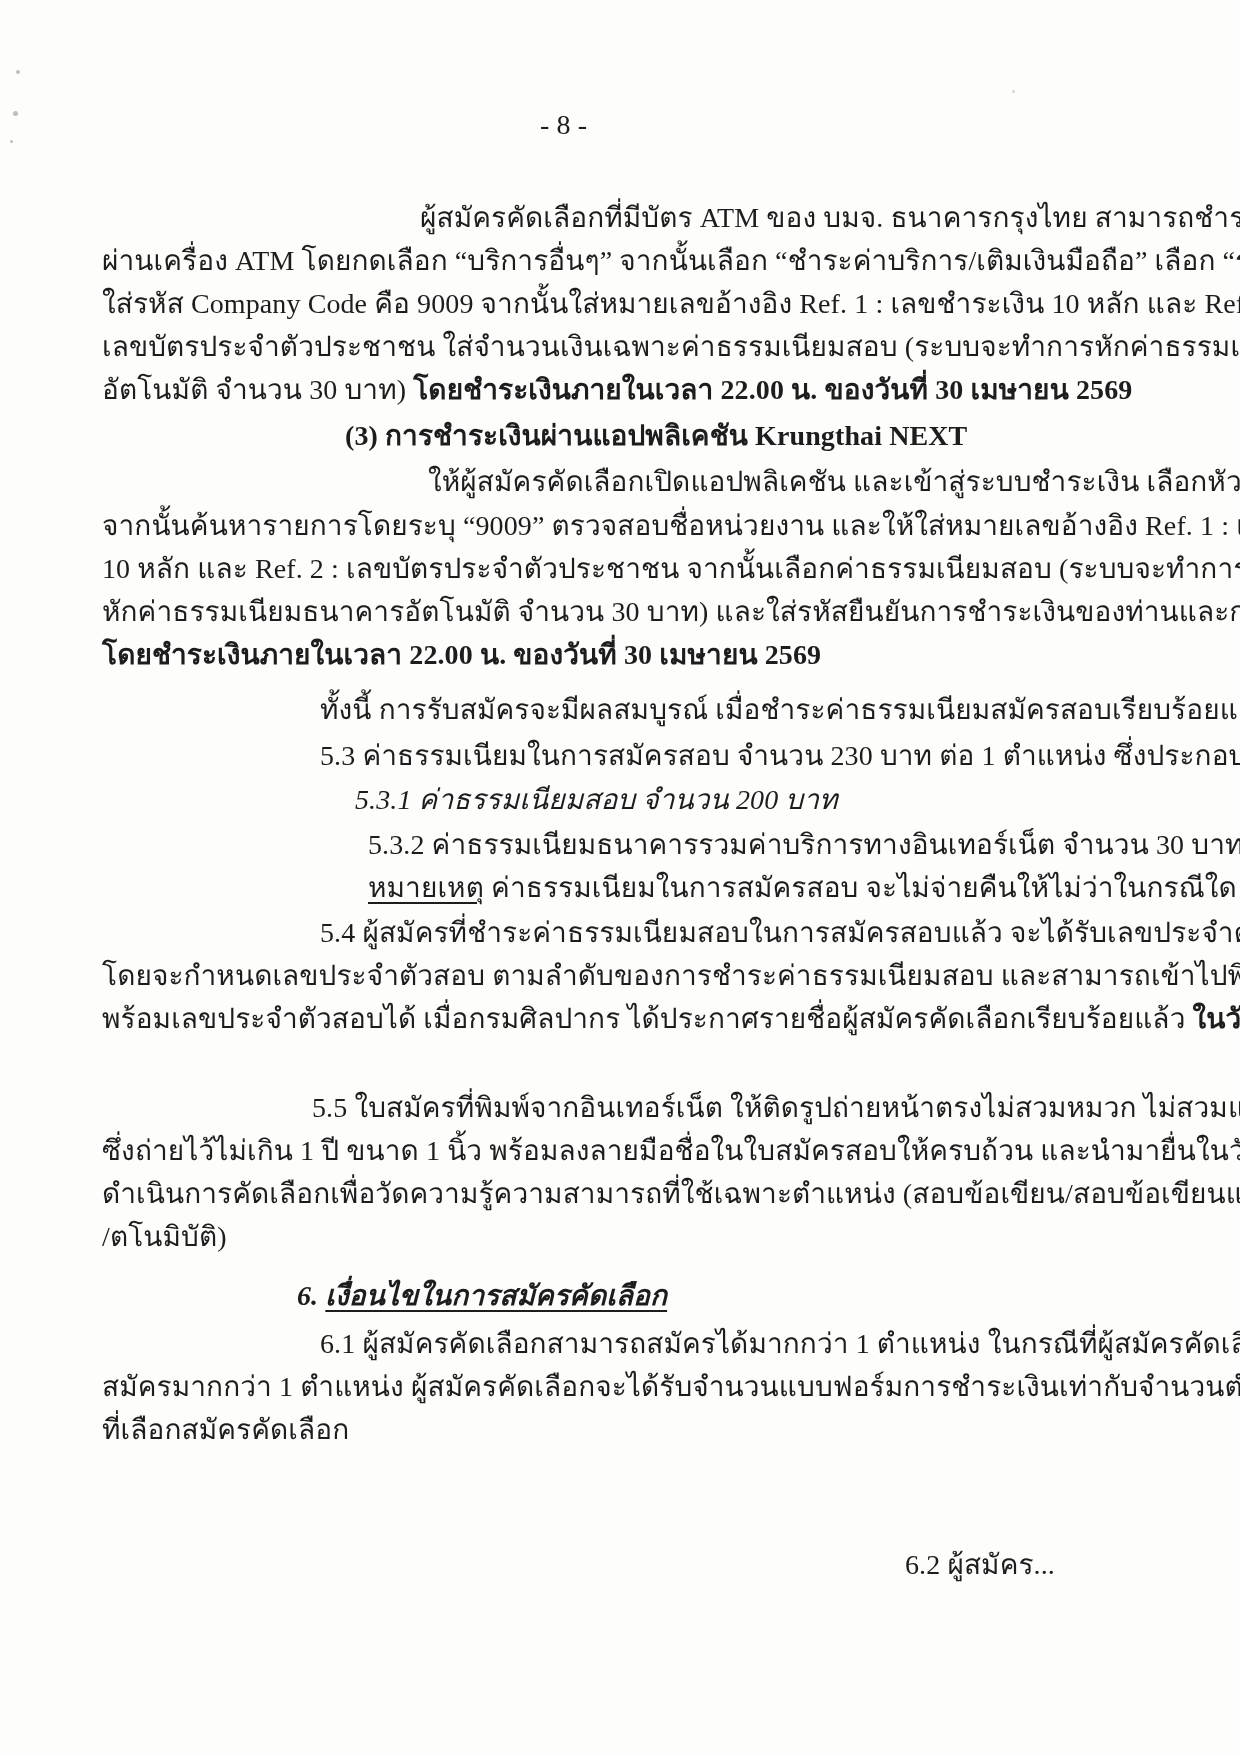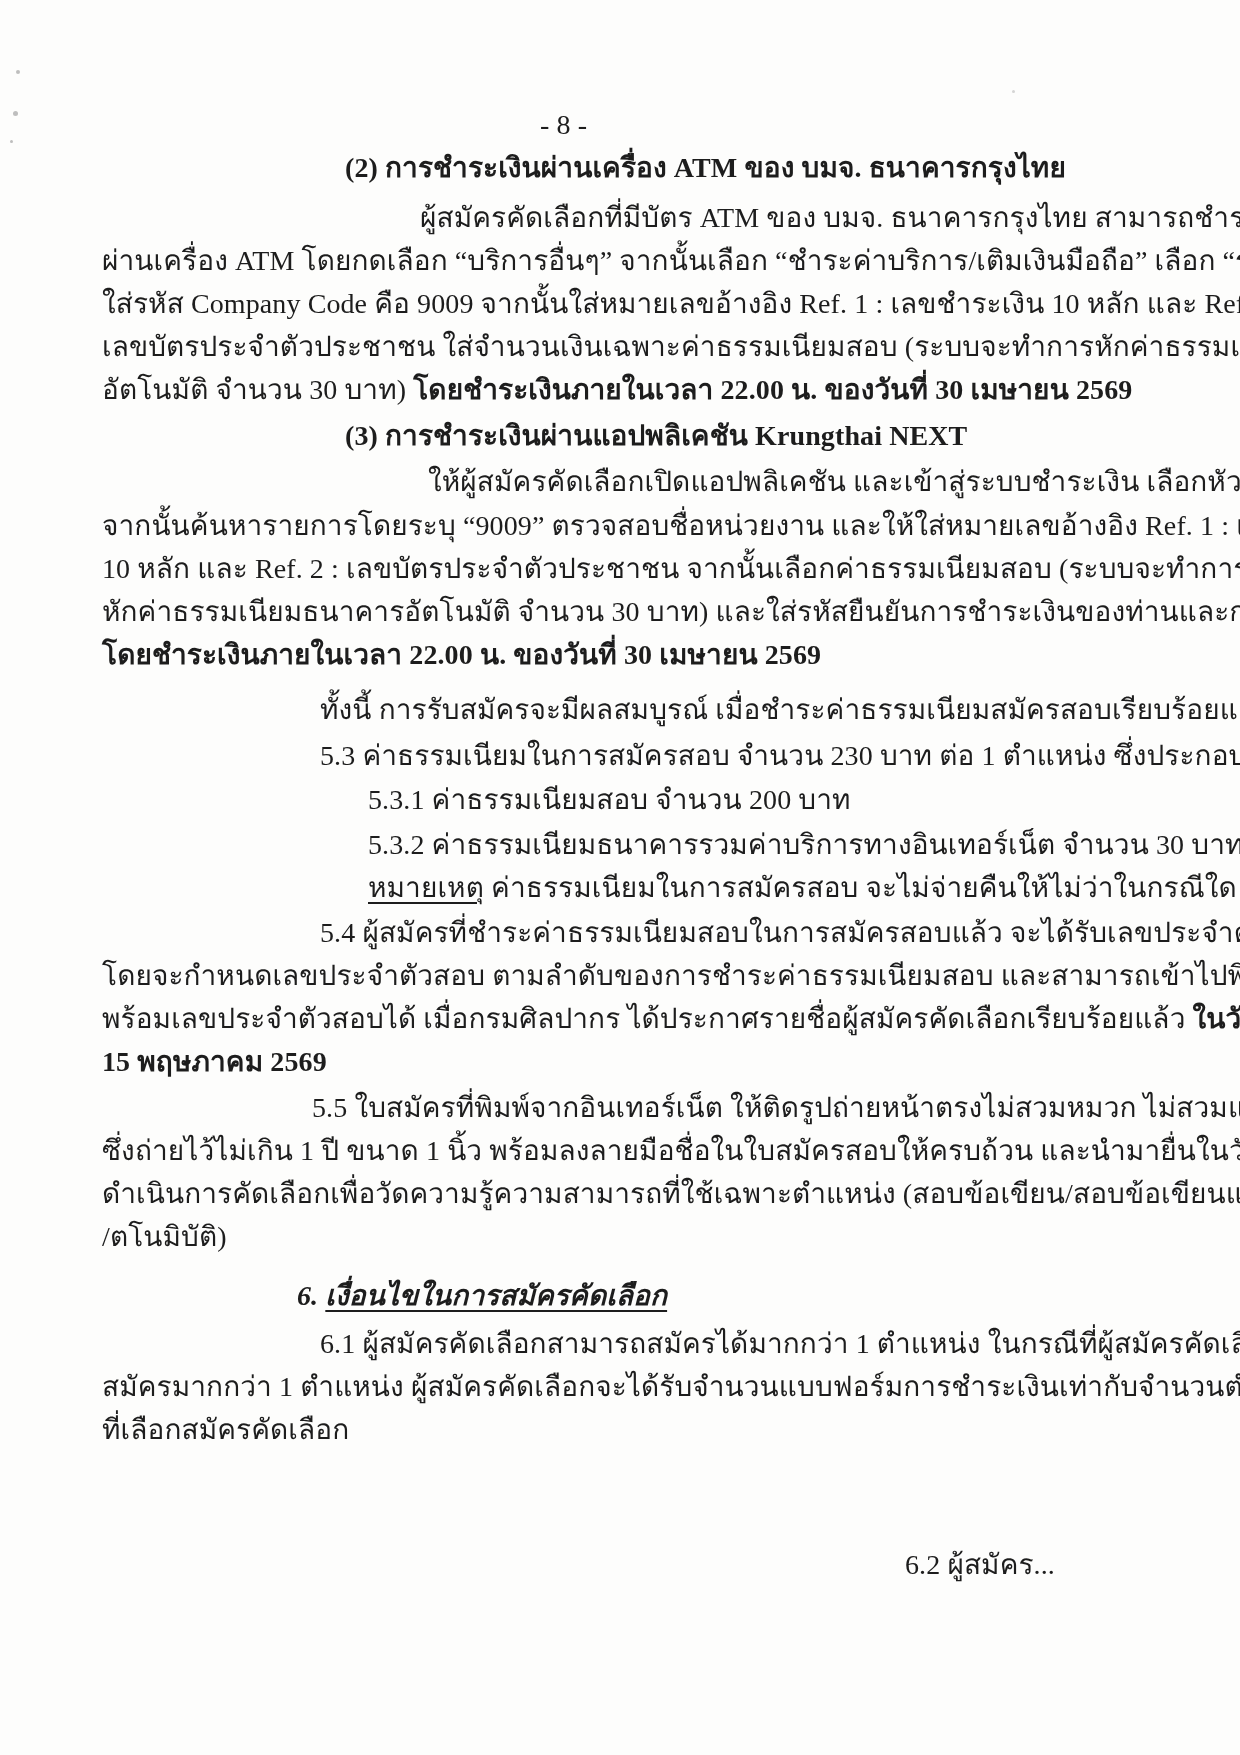--- a/index.html
+++ b/index.html
@@ -35,23 +35,20 @@
 
   <div class="speck" style="left:16px; top:70px; width:4px; height:4px;"></div>
   <div class="speck" style="left:13px; top:111px; width:5px; height:5px;"></div>
   <div class="speck" style="left:10px; top:140px; width:3px; height:3px;"></div>
   <div class="speck" style="left:1012px; top:90px; width:3px; height:3px; opacity:0.35;"></div>
 
   <div class="line" style="left:540px; top:105px;">
     <span>- 8 -</span>
   </div>
 
-  <div class="line b" style="left:345px; top:148px;">
-    <span>(2) การชำระเงินผ่านเครื่อง ATM ของ บมจ. ธนาคารกรุงไทย</span>
-  </div>
   <div class="line" style="left:420px; top:198px;">
     <span>ผู้สมัครคัดเลือกที่มีบัตร ATM ของ บมจ. ธนาคารกรุงไทย สามารถชำระเงิน</span>
   </div>
   <div class="line" style="left:102px; top:241px;">
     <span>ผ่านเครื่อง ATM โดยกดเลือก “บริการอื่นๆ” จากนั้นเลือก “ชำระค่าบริการ/เติมเงินมือถือ” เลือก “ระบุรหัสบริษัท”</span>
   </div>
   <div class="line" style="left:102px; top:284px;">
     <span>ใส่รหัส Company Code คือ 9009 จากนั้นใส่หมายเลขอ้างอิง Ref. 1 : เลขชำระเงิน 10 หลัก และ Ref. 2 :</span>
   </div>
   <div class="line" style="left:102px; top:327px;">
@@ -79,41 +76,38 @@
   <div class="line b" style="left:102px; top:635px;">
     <span>โดยชำระเงินภายในเวลา 22.00 น. ของวันที่ 30 เมษายน 2569</span>
   </div>
   <div class="line" style="left:320px; top:690px;">
     <span>ทั้งนี้ การรับสมัครจะมีผลสมบูรณ์ เมื่อชำระค่าธรรมเนียมสมัครสอบเรียบร้อยแล้ว</span>
   </div>
 
   <div class="line" style="left:320px; top:736px;">
     <span>5.3 ค่าธรรมเนียมในการสมัครสอบ จำนวน 230 บาท ต่อ 1 ตำแหน่ง ซึ่งประกอบด้วย</span>
   </div>
-  <div class="line" style="left:368px; top:780px;">
+  <div class="line" style="left:355px; top:780px;font-style:italic;">
     <span>5.3.1 ค่าธรรมเนียมสอบ จำนวน 200 บาท</span>
   </div>
   <div class="line" style="left:368px; top:825px;">
     <span>5.3.2 ค่าธรรมเนียมธนาคารรวมค่าบริการทางอินเทอร์เน็ต จำนวน 30 บาท</span>
   </div>
   <div class="line" style="left:368px; top:868px;">
     <span class="u">หมายเหตุ</span><span> ค่าธรรมเนียมในการสมัครสอบ จะไม่จ่ายคืนให้ไม่ว่าในกรณีใด ๆ ทั้งสิ้น</span>
   </div>
 
   <div class="line" style="left:320px; top:913px;">
     <span>5.4 ผู้สมัครที่ชำระค่าธรรมเนียมสอบในการสมัครสอบแล้ว จะได้รับเลขประจำตัวสอบ</span>
   </div>
   <div class="line" style="left:102px; top:956px;">
     <span>โดยจะกำหนดเลขประจำตัวสอบ ตามลำดับของการชำระค่าธรรมเนียมสอบ และสามารถเข้าไปพิมพ์ใบสมัคร</span>
   </div>
   <div class="line" style="left:102px; top:999px;">
     <span>พร้อมเลขประจำตัวสอบได้ เมื่อกรมศิลปากร ได้ประกาศรายชื่อผู้สมัครคัดเลือกเรียบร้อยแล้ว </span><span class="b">ในวันที่</span>
-  </div>
-  <div class="line b" style="left:102px; top:1042px;">
-    <span>15 พฤษภาคม 2569</span>
   </div>
 
   <div class="line" style="left:312px; top:1088px;">
     <span>5.5 ใบสมัครที่พิมพ์จากอินเทอร์เน็ต ให้ติดรูปถ่ายหน้าตรงไม่สวมหมวก ไม่สวมแว่นตาดำ</span>
   </div>
   <div class="line" style="left:102px; top:1131px;">
     <span>ซึ่งถ่ายไว้ไม่เกิน 1 ปี ขนาด 1 นิ้ว พร้อมลงลายมือชื่อในใบสมัครสอบให้ครบถ้วน และนำมายื่นในวันที่</span>
   </div>
   <div class="line" style="left:102px; top:1174px;">
     <span>ดำเนินการคัดเลือกเพื่อวัดความรู้ความสามารถที่ใช้เฉพาะตำแหน่ง (สอบข้อเขียน/สอบข้อเขียนและสอบปฏิบัติ</span>

